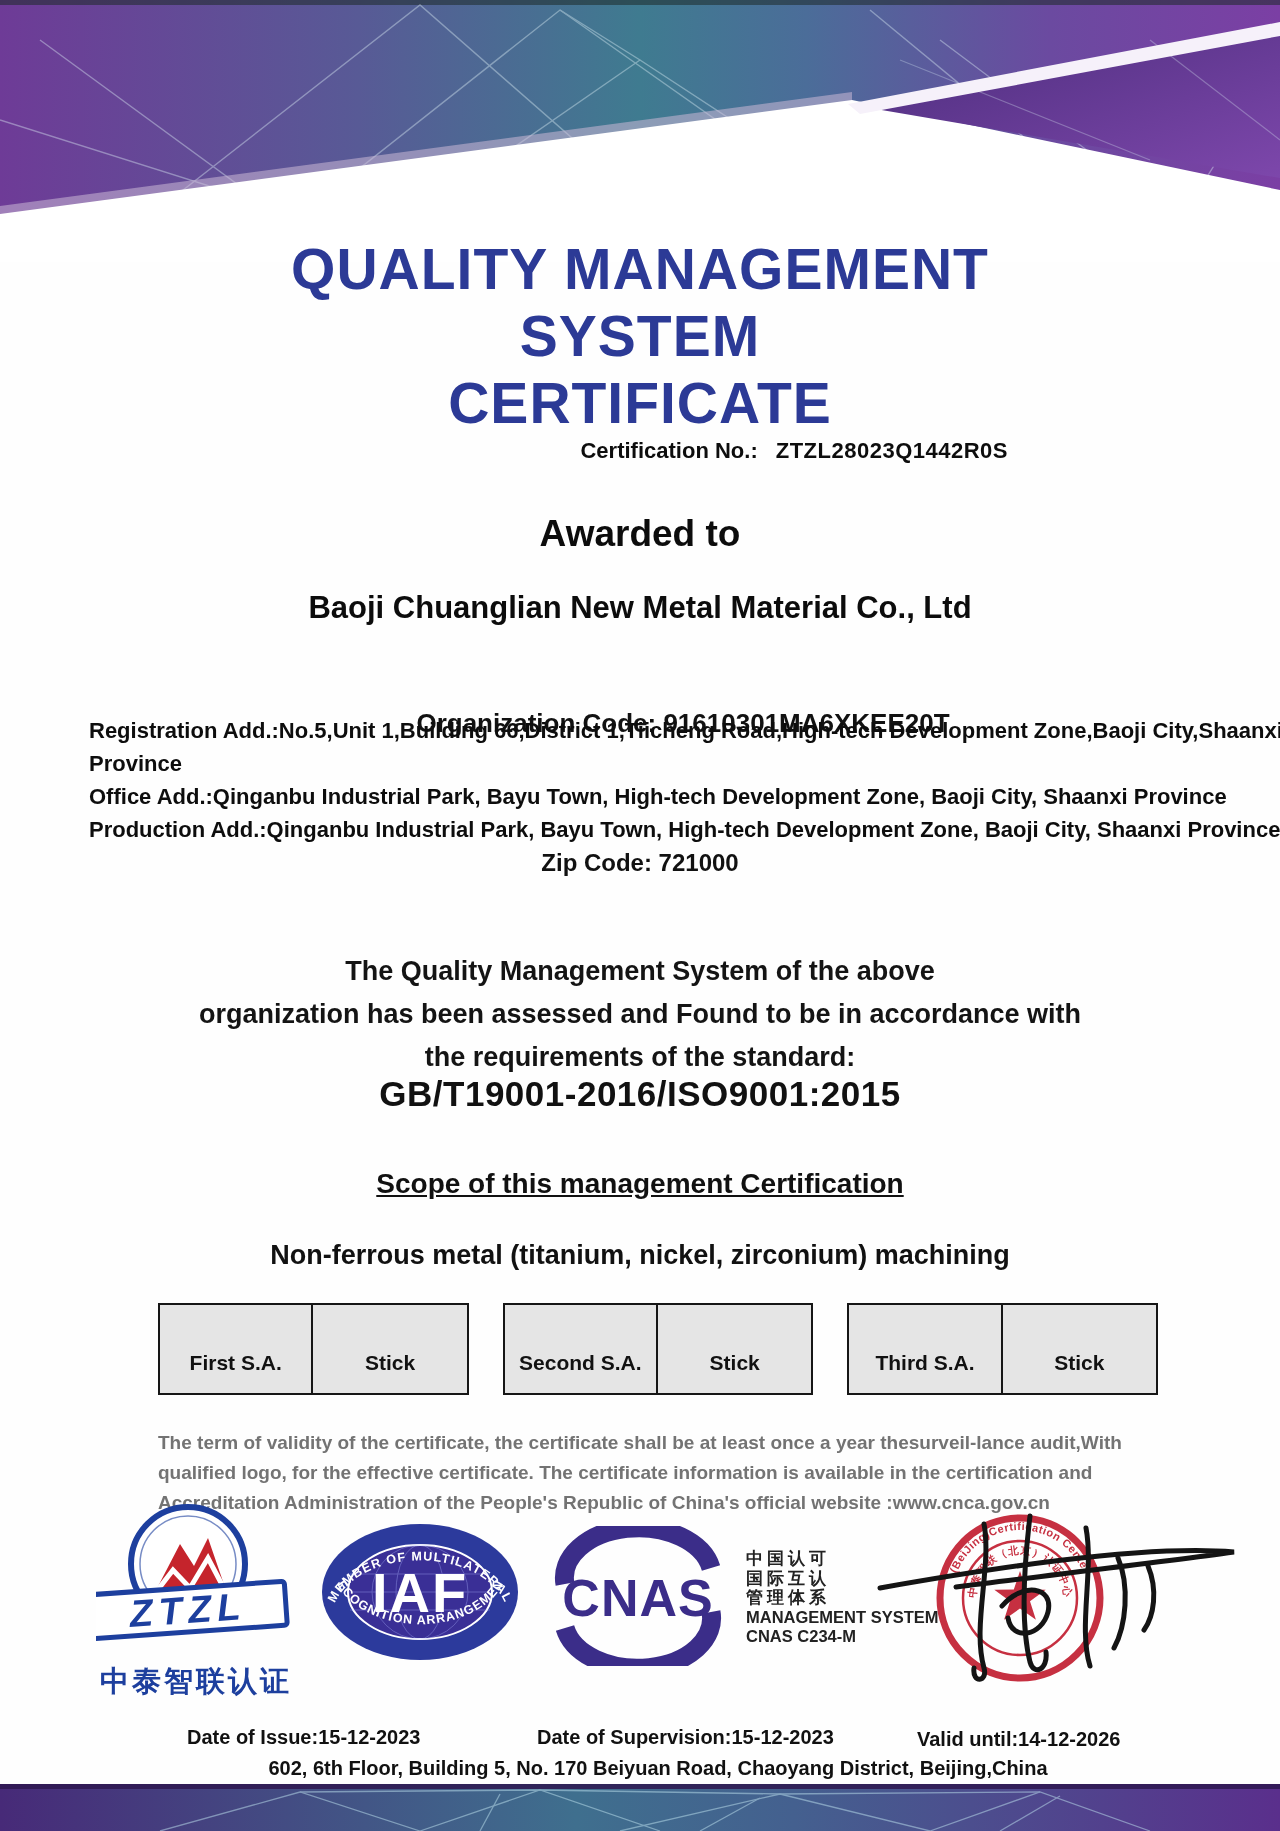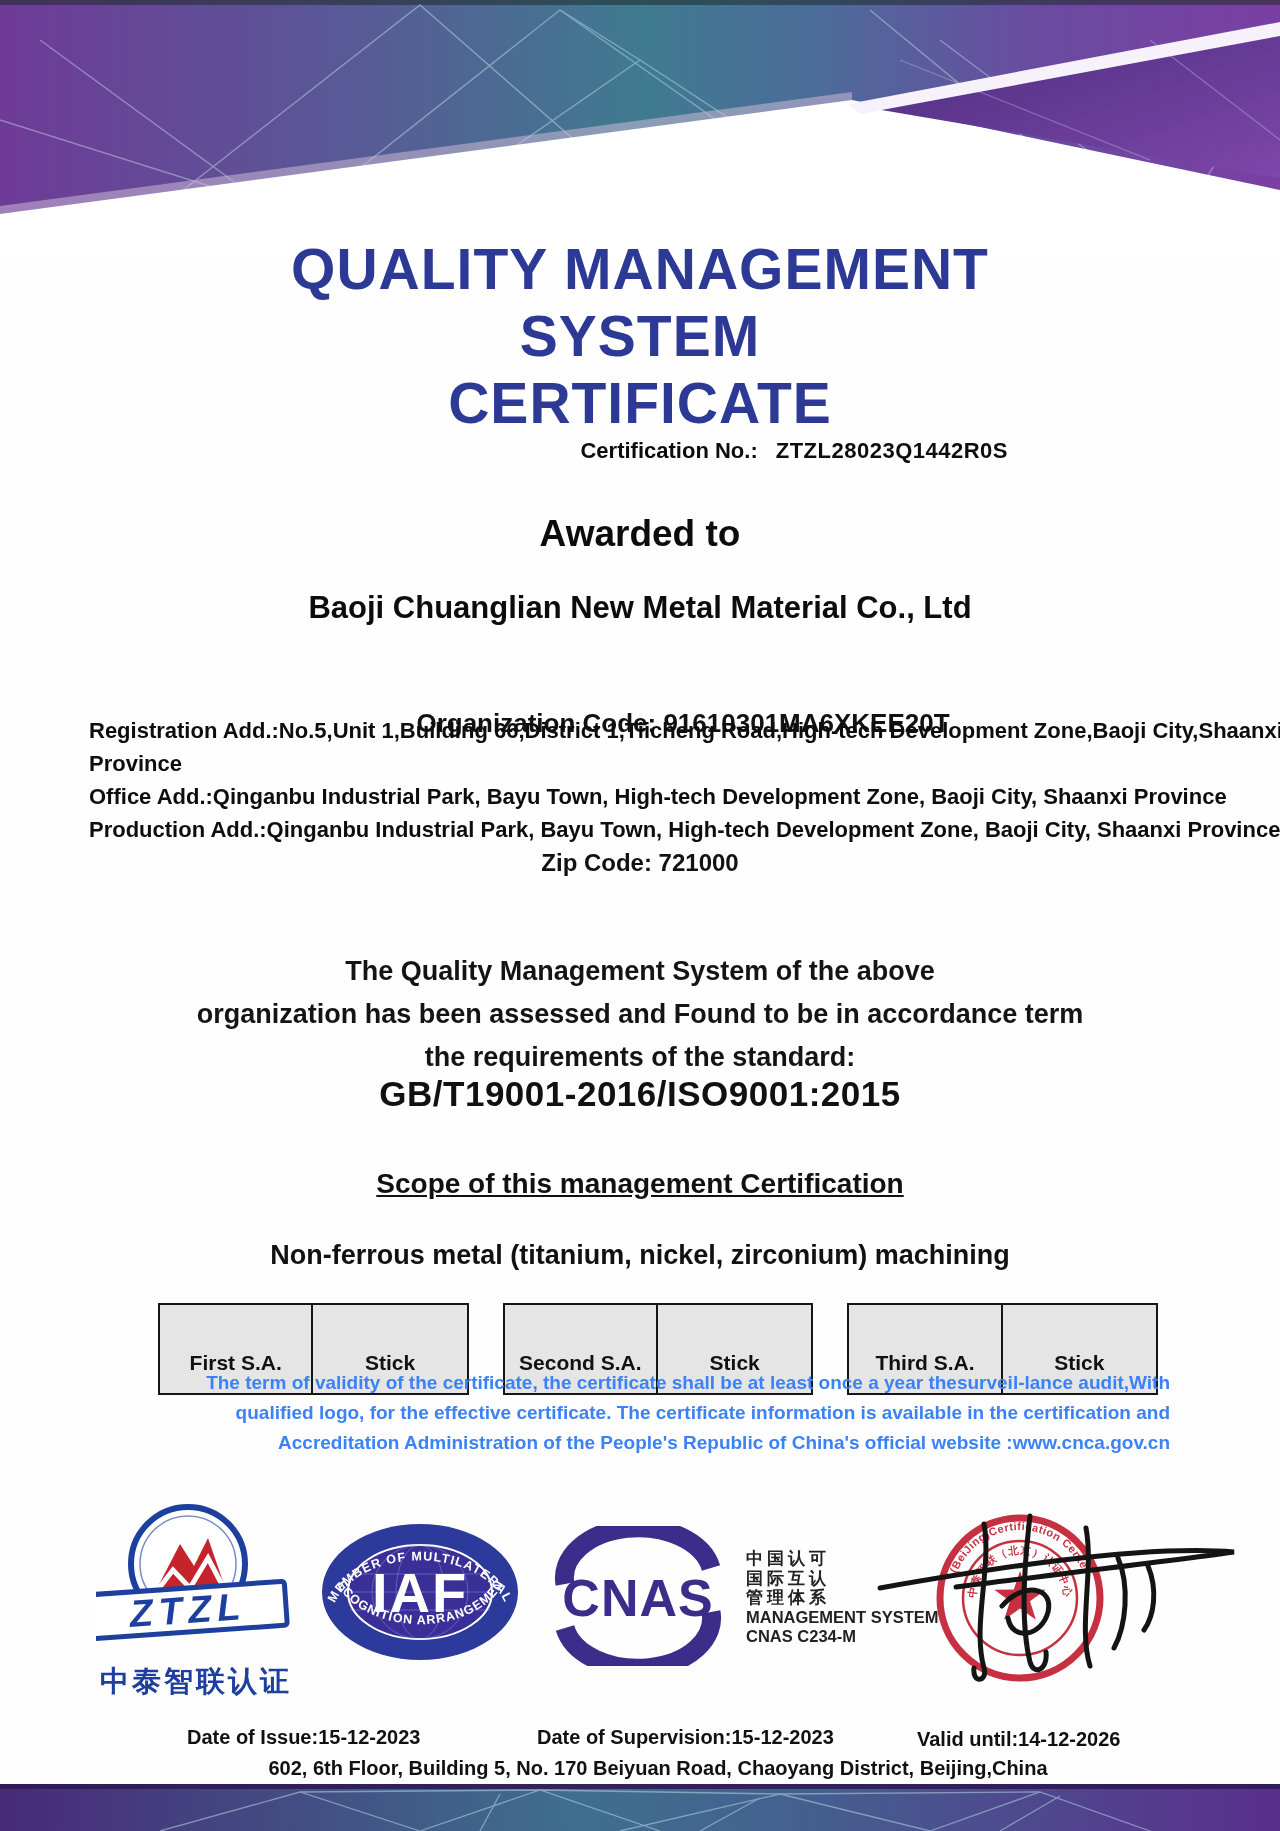--- a/index.html
+++ b/index.html
@@ -30,21 +30,21 @@
   .assess { top:950px; font-size:27px; font-weight:700; line-height:43px; color:#141414; }
   .standard { top:1074px; font-size:35px; font-weight:700; letter-spacing:0.5px; }
   .scopehead { top:1168px; font-size:28px; font-weight:600;text-decoration:underline; }
   .scopeval { top:1240px; font-size:27px; font-weight:700; }
 
   .audit-row { top:1303px; left:158px; width:1000px; display:flex; gap:34px; }
   .audit-box { flex:1; height:92px; border:2.5px solid #161616; display:flex; box-sizing:border-box; background:#e5e5e5; }
   .audit-cell { width:50%; display:flex; align-items:center; justify-content:center; padding-top:28px; box-sizing:border-box; font-size:21px; font-weight:700; }
   .audit-cell.lbl { border-right:2.5px solid #161616; }
 
-  .fineprint { top:1368px; left:158px; width:1012px; font-size:19px; font-weight:700; line-height:30px; color:#3b82f6; text-align:right; }
+  .fineprint { top:1428px; left:158px; width:1012px; font-size:19px; font-weight:700; line-height:30px; color:#737373; text-align:left; }
 
   .ztzl-wrap { left:96px; top:1498px; width:200px; text-align:center; }
   .ztzl-cap { margin-top:2px; font-size:29px; font-weight:700; color:#1d3f9e; letter-spacing:3px; white-space:nowrap; }
 
   .iaf-wrap { left:318px; top:1522px; }
   .cnas-wrap { left:545px; top:1526px; }
 
   .accred { left:746px; top:1549px; width:215px; font-weight:700; color:#222; text-align:left; }
   .accred .cn { font-size:17px; letter-spacing:4px; line-height:19.5px; }
   .accred .en { font-size:16.5px; letter-spacing:0; line-height:19.5px; white-space:nowrap; }
@@ -113,21 +113,21 @@
 
   <div class="abs addrblock">
     <div>Registration Add.:No.5,Unit 1,Building 66,District 1,Tiicheng Road,High-tech Development Zone,Baoji City,Shaanxi Province</div>
     <div>Office Add.:Qinganbu Industrial Park, Bayu Town, High-tech Development Zone, Baoji City, Shaanxi Province</div>
     <div>Production Add.:Qinganbu Industrial Park, Bayu Town, High-tech Development Zone, Baoji City, Shaanxi Province</div>
   </div>
   <div class="abs center zip">Zip Code: 721000</div>
 
   <div class="abs center assess">
     <div>The Quality Management System of the above</div>
-    <div>organization has been assessed and Found to be in accordance term</div>
+    <div>organization has been assessed and Found to be in accordance with</div>
     <div>the requirements of the standard:</div>
   </div>
 
   <div class="abs center standard">GB/T19001-2016/ISO9001:2015</div>
   <div class="abs center scopehead">Scope of this management Certification</div>
   <div class="abs center scopeval">Non-ferrous metal (titanium, nickel, zirconium) machining</div>
 
   <div class="abs audit-row">
     <div class="audit-box">
       <div class="audit-cell lbl">First S.A.</div>

